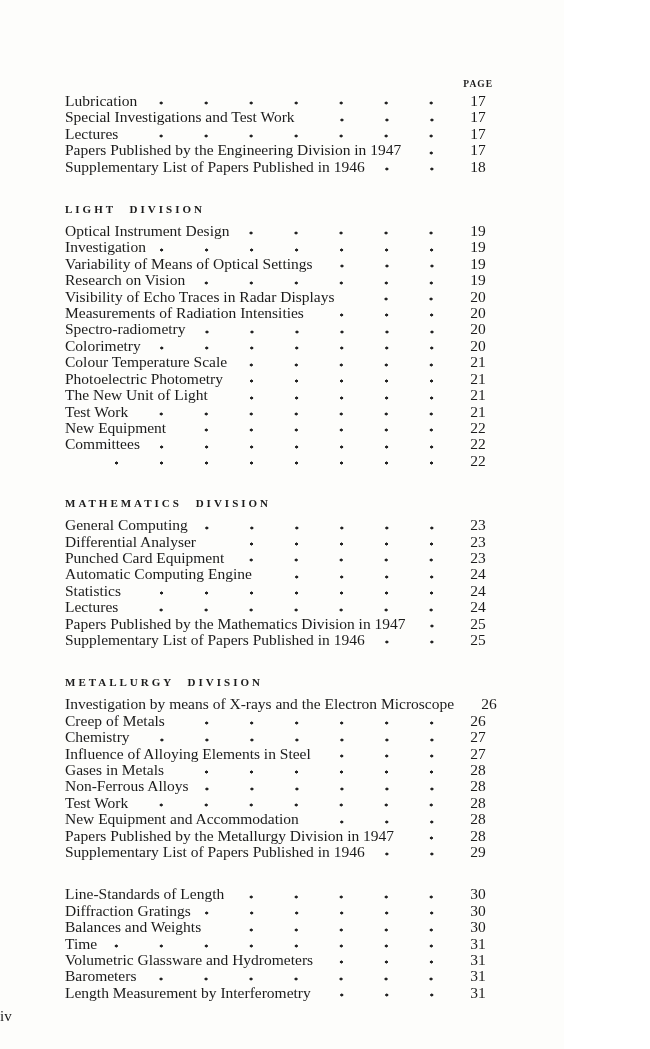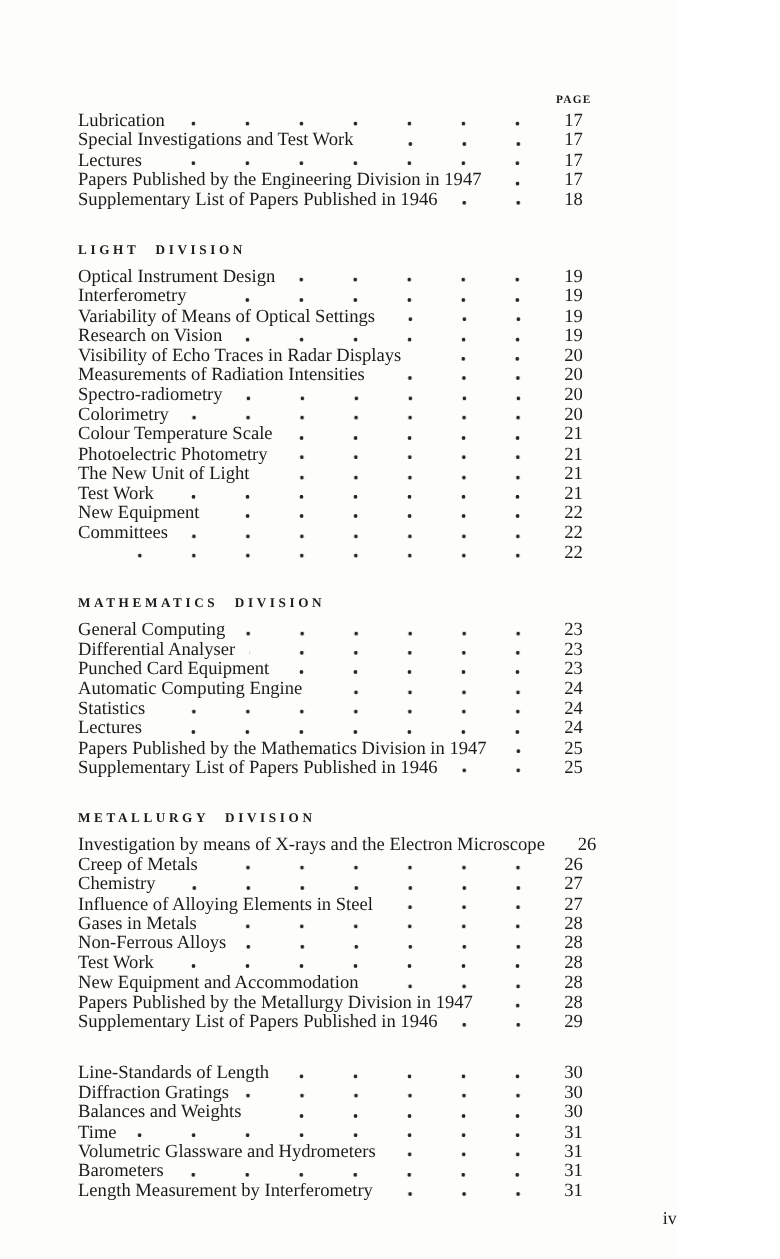--- a/index.html
+++ b/index.html
@@ -60,21 +60,21 @@
   .toc-page {
     flex: 0 0 30px;
     text-align: center;
   }
 
   .folio {
     position: absolute;
     left: 0;
     right: 0;
     bottom: 24px;
-    text-align: right;
+    text-align: left;
     font-size: 15px;
   }
 </style>
 </head>
 <body>
 
 <div class="page">
   <div class="page-col-header">PAGE</div>
 
   <div id="toc">
@@ -106,21 +106,21 @@
         </div>
       </section>
       <section class="toc-section with-heading">
         <div class="division-heading">LIGHT DIVISION</div>
         <div class="toc-row">
           <span class="toc-title">Optical Instrument Design</span>
           <span class="dots"></span>
           <span class="toc-page">19</span>
         </div>
         <div class="toc-row">
-          <span class="toc-title">Interferometry</span>
+          <span class="toc-title">Investigation</span>
           <span class="dots"></span>
           <span class="toc-page">19</span>
         </div>
         <div class="toc-row">
           <span class="toc-title">Variability of Means of Optical Settings</span>
           <span class="dots"></span>
           <span class="toc-page">19</span>
         </div>
         <div class="toc-row">
           <span class="toc-title">Research on Vision</span>

